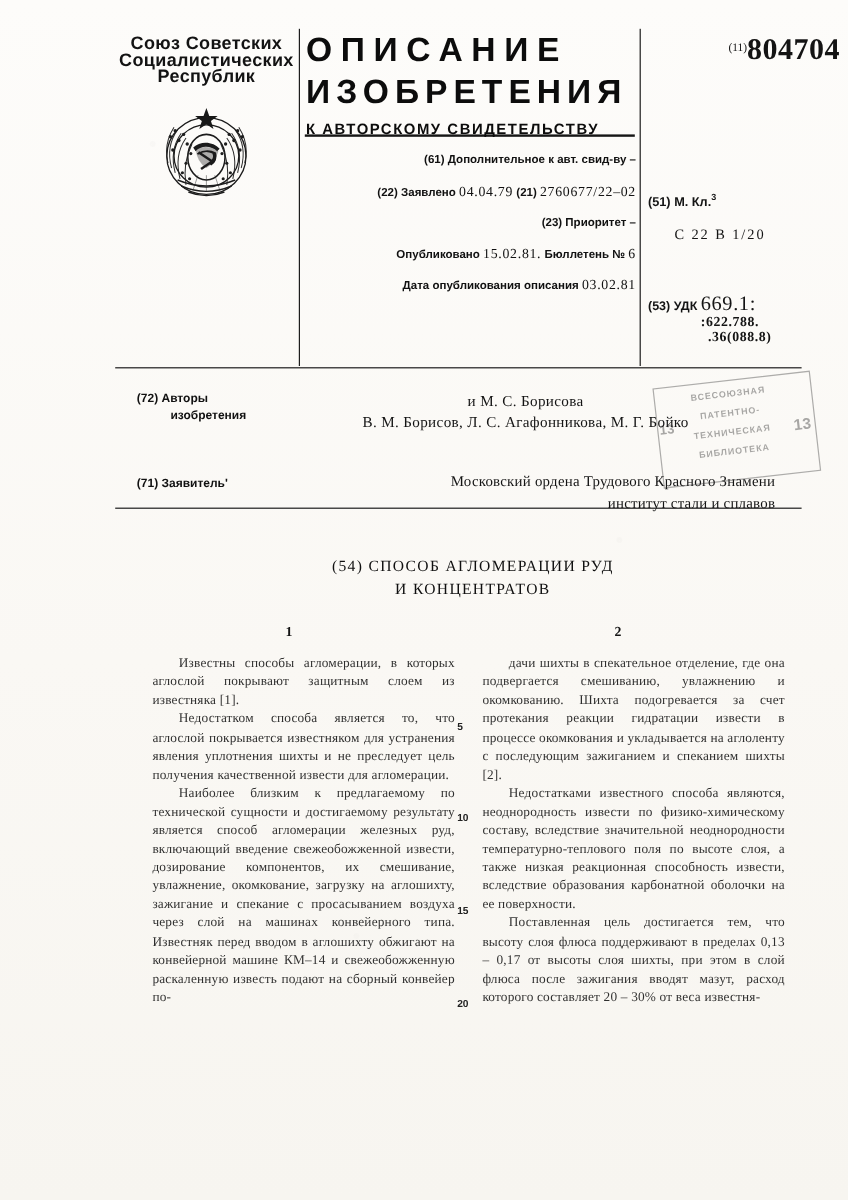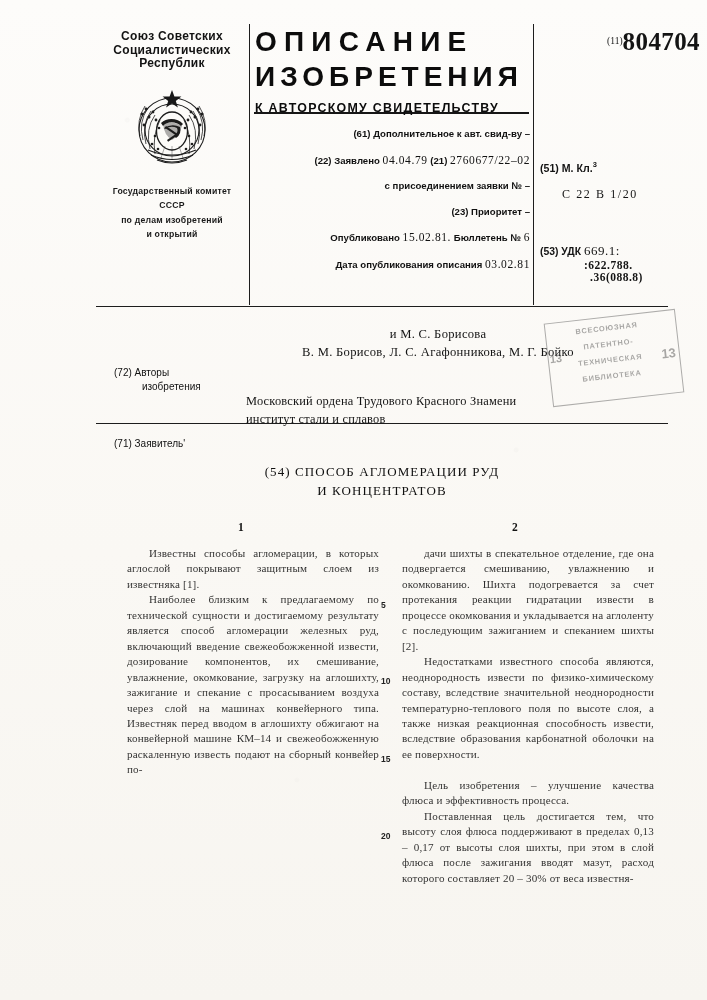--- a/index.html
+++ b/index.html
@@ -23,21 +23,21 @@
 
   
   .hdr{position:absolute;left:0;top:0;width:707px;height:305px;}
 
   .leftcol{
     position:absolute;left:96px;top:30px;width:152px;
     text-align:center;
   }
   .union-line{
     font-family:"Liberation Sans", sans-serif;
-    font-weight:bold;font-size:12px;letter-spacing:.3px;
+    font-weight:bold;font-size:15px;letter-spacing:.3px;
     line-height:13.5px;color:#131313;
   }
   .union-line span{display:block;}
 
   .emblem{margin:13px auto 0;width:82px;height:86px;position:relative;}
 
   .committee{
     margin-top:14px;
     font-family:"Liberation Sans", sans-serif;
     font-weight:bold;font-size:8.7px;line-height:14.5px;
@@ -80,34 +80,34 @@
   .bib .r.ind2{padding-left:36px;}
   .serifnum{font-family:"Liberation Serif", serif;font-weight:normal;font-size:11.5px;letter-spacing:.6px;}
 
   .cls{position:absolute;left:540px;top:160px;width:165px;
        font-family:"Liberation Sans", sans-serif;font-size:10.6px;font-weight:bold;}
   .cls .sup{font-size:7.5px;vertical-align:super;font-weight:bold;}
   .cls .ipc{font-family:"Liberation Serif", serif;font-weight:normal;
             font-size:12px;letter-spacing:1.6px;margin-top:13px;margin-left:22px;}
   .udk{position:absolute;left:540px;top:243px;width:168px;
        font-family:"Liberation Sans", sans-serif;font-size:10.4px;font-weight:bold;}
-  .udk .v{font-family:"Liberation Serif", serif;font-weight:normal;font-size:13px;letter-spacing:.5px;}
+  .udk .v{font-family:"Liberation Serif", serif;font-weight:normal;font-size:17px;letter-spacing:.5px;}
   .udk .l2{margin-left:44px;font-family:"Liberation Serif", serif;font-size:11.5px;letter-spacing:.5px;}
   .udk .l3{margin-left:50px;font-family:"Liberation Serif", serif;font-size:11.5px;letter-spacing:.5px;}
 
   
   .authors{position:absolute;left:96px;top:322px;width:580px;height:100px;}
-  .lbl{font-family:"Liberation Sans", sans-serif;font-size:10px;font-weight:normal;color:#111;margin-top:40px;}
+  .lbl{font-family:"Liberation Sans", sans-serif;font-size:10px;font-weight:bold;color:#111;}
   .a-lbl{position:absolute;left:18px;top:4px;text-align:left;line-height:14px;}
   .a-lbl span{display:block;}
   .a-lbl .l2{padding-left:28px;}
   .a-val{position:absolute;left:162px;top:3px;width:360px;text-align:center;
          font-family:"Liberation Serif", serif;font-size:12.6px;line-height:18px;letter-spacing:.3px;}
   .ap-lbl{position:absolute;left:18px;top:76px;}
-  .ap-val{position:absolute;left:150px;top:70px;width:400px;text-align:left;
+  .ap-val{position:absolute;left:150px;top:70px;width:400px;text-align:right;
           font-family:"Liberation Serif", serif;font-size:12.4px;line-height:18px;letter-spacing:.2px;}
 
   
   .stamp{
     position:absolute;left:548px;top:316px;width:132px;height:84px;
     transform:rotate(-6.5deg);
     opacity:.40;
   }
   .stamp .box{position:absolute;inset:0;border:1.6px solid #3a3a3a;}
   .stamp .txt{
@@ -117,21 +117,21 @@
     line-height:16px;color:#2b2b2b;text-align:center;
   }
   .stamp .txt span{display:block;}
   .stamp .n-l{position:absolute;left:2px;top:30px;font-size:11px;font-weight:bold;
               font-family:"Liberation Sans",sans-serif;color:#2b2b2b;}
   .stamp .n-r{position:absolute;right:4px;top:36px;font-size:13px;font-weight:bold;
               font-family:"Liberation Sans",sans-serif;color:#2b2b2b;}
 
   
   .inv-title{
-    position:absolute;left:96px;top:462px;width:572px;text-align:center;
+    position:absolute;left:108px;top:462px;width:572px;text-align:center;
     font-family:"Liberation Serif", serif;
     font-size:13px;letter-spacing:1.1px;line-height:19px;color:#101010;
   }
 
   
   .colnum{
     position:absolute;font-family:"Liberation Serif", serif;
     font-size:11.5px;font-weight:bold;
   }
   .cn-l{left:238px;top:521px;}
@@ -235,47 +235,40 @@
           </g>
 
           <g stroke="#2a2a2a" stroke-width="0.7" opacity=".55">
             <path d="M41 62 L41 76"></path>
               <path d="M34 62 L30 74"></path>
               <path d="M48 62 L52 74"></path>
           </g>
         </svg>
       </div>
 
-      <div class="committee">
-        <span>Государственный комитет</span>
-        <span>СССР</span>
-        <span>по делам изобретений</span>
-        <span>и открытий</span>
-      </div>
     </div>
 
     <div class="bigtitle">
       <div class="bt1">ОПИСАНИЕ</div>
       <div class="bt2">ИЗОБРЕТЕНИЯ</div>
       <div class="bt3">К АВТОРСКОМУ СВИДЕТЕЛЬСТВУ</div>
     </div>
 
     <div class="patnum">
       <span class="code">(11)</span><span class="num">804704</span>
     </div>
 
     <div class="bib">
       <div class="r">(61) Дополнительное к авт. свид-ву –</div>
       <div class="r">
         <span>(22) Заявлено</span>
         <span class="serifnum">04.04.79</span>
         <span>(21)</span>
         <span class="serifnum">2760677/22–02</span>
       </div>
-      <div class="r">с присоединением заявки № –</div>
       <div class="r">(23) Приоритет  –</div>
       <div class="r ind">
         <span>Опубликовано</span>
         <span class="serifnum">15.02.81.</span>
         <span>Бюллетень №</span>
         <span class="serifnum">6</span>
       </div>
       <div class="r ind2">
         <span>Дата опубликования описания</span>
         <span class="serifnum">03.02.81</span>
@@ -334,27 +327,27 @@
       <span>СПОСОБ АГЛОМЕРАЦИИ РУД</span>
     </div>
     <div>И КОНЦЕНТРАТОВ</div>
   </div>
 
   <div class="colnum cn-l">1</div>
   <div class="colnum cn-r">2</div>
 
   <div class="col col-l fade">
     <p>Известны способы агломерации, в которых аглослой покрывают защитным слоем из известняка [1].</p>
+    <p>Недостатком способа является то, что аглослой покрывается известняком для устранения явления уплотнения шихты и не преследует цель получения качественной извести для агломерации.</p>
     <p>Наиболее близким к предлагаемому по технической сущности и достигаемому результату является способ агломерации железных руд, включающий введение свежеобожженной извести, дозирование компонентов, их смешивание, увлажнение, окомкование, загрузку на аглошихту, зажигание и спекание с просасыванием воздуха через слой на машинах конвейерного типа. Известняк перед вводом в аглошихту обжигают на конвейерной машине КМ–14 и свежеобожженную раскаленную известь подают на сборный конвейер по-</p>
   </div>
 
   <div class="col col-r fade">
     <p>дачи шихты в спекательное отделение, где она подвергается смешиванию, увлажнению и окомкованию. Шихта подогревается за счет протекания реакции гидратации извести в процессе окомкования и укладывается на аглоленту с последующим зажиганием и спеканием шихты [2].</p>
     <p>Недостатками известного способа являются, неоднородность извести по физико-химическому составу, вследствие значительной неоднородности температурно-теплового поля по высоте слоя, а также низкая реакционная способность извести, вследствие образования карбонатной оболочки на ее поверхности.</p>
-    <p class="gap">Цель изобретения – улучшение качества флюса и эффективность процесса.</p>
     <p>Поставленная цель достигается тем, что высоту слоя флюса поддерживают в пределах 0,13 – 0,17 от высоты слоя шихты, при этом в слой флюса после зажигания вводят мазут, расход которого составляет 20 – 30% от веса известня-</p>
   </div>
 
   <div class="linenums">
     <div style="top:54px;left:0;">5</div>
     <div style="top:130px;left:0;">10</div>
     <div style="top:208px;left:0;">15</div>
     <div style="top:285px;left:0;">20</div>
   </div>
 

